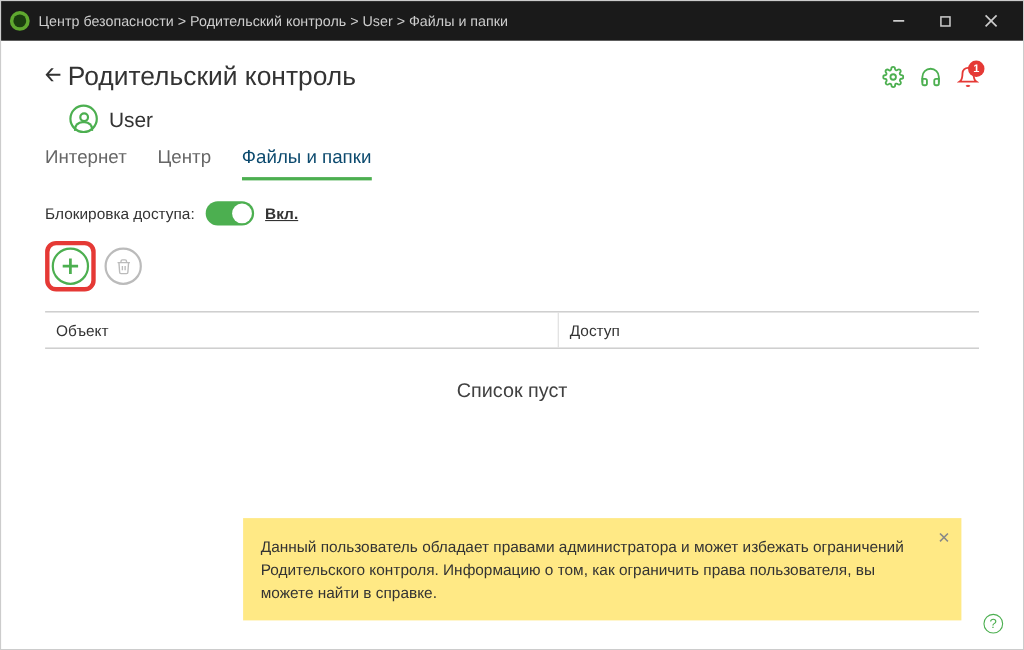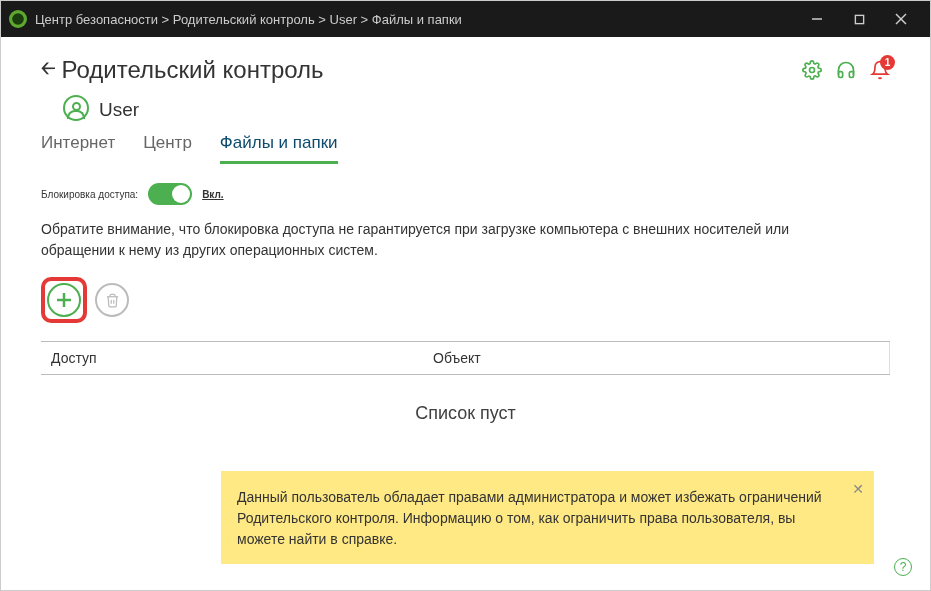--- a/index.html
+++ b/index.html
@@ -20,21 +20,21 @@
 .bell-badge { position: absolute; top: -5px; right: -5px; background: #e53935; color: #fff; border-radius: 50%; width: 15px; height: 15px; font-size: 10px; display: flex; align-items: center; justify-content: center; font-weight: bold; }
 .user-row { display: flex; align-items: flex-end; margin: 10px 0 12px 22px; }
 .user-icon { width: 26px; height: 26px; border: 2px solid #4caf50; border-radius: 50%; margin-right: 10px; display: flex; align-items: center; justify-content: center; }
 .user-icon-inner { width: 9px; height: 9px; border: 2px solid #4caf50; border-radius: 50%; position: relative; top: -2px; }
 .user-icon::after { content: ""; position: absolute; width: 14px; height: 7px; border: 2px solid #4caf50; border-bottom: none; border-radius: 8px 8px 0 0; transform: translateY(6px); }
 .user-icon { position: relative; }
 .user-name { font-size: 19px; color: #333; }
 .tabs { display: flex; gap: 28px; border-bottom: 1px solid transparent; margin-bottom: 18px; }
 .tab { font-size: 17px; color: #666; cursor: pointer; padding-bottom: 8px; border-bottom: 3px solid transparent; }
 .tab.active { color: #0c4a6e; border-bottom-color: #4caf50; font-weight: 500; }
-.block-row { display: flex; align-items: center; gap: 10px; margin-bottom: 14px; font-size: 10px; color: #333; }
+.block-row { display: flex; align-items: center; gap: 10px; margin-bottom: 14px; font-size: 14px; color: #333; }
 .toggle { width: 44px; height: 22px; background: #4caf50; border-radius: 11px; position: relative; cursor: pointer; }
 .toggle-knob { width: 18px; height: 18px; background: #fff; border-radius: 50%; position: absolute; top: 2px; right: 2px; }
 .toggle-label { font-weight: bold; text-decoration: underline; }
 .note { font-size: 14px; color: #333; line-height: 1.5; margin-bottom: 16px; max-width: 780px; }
 .action-row { display: flex; gap: 8px; margin-bottom: 18px; align-items: center; }
 .circle-btn { width: 34px; height: 34px; border-radius: 50%; display: flex; align-items: center; justify-content: center; cursor: pointer; }
 .add-btn-highlight { border: 4px solid #e53935; border-radius: 10px; padding: 2px; }
 .add-btn { border: 2px solid #4caf50; color: #4caf50; font-size: 20px; font-weight: bold; background: #fff; }
 .delete-btn { border: 2px solid #bbb; color: #bbb; }
 .table-header { display: flex; border-top: 1px solid #bbb; border-bottom: 1px solid #bbb; }
@@ -118,21 +118,20 @@
   </div>
 
   <div class="block-row">
     <span>Блокировка доступа:</span>
     <div class="toggle">
         <div class="toggle-knob"></div>
       </div>
     <span class="toggle-label">Вкл.</span>
   </div>
 
-  <div class="note">Обратите внимание, что блокировка доступа не гарантируется при загрузке компьютера с внешних носителей или обращении к нему из других операционных систем.</div>
 
   <div class="action-row">
     <div class="add-btn-highlight">
       <div class="circle-btn add-btn">
         <svg width="16" height="16" viewBox="0 0 16 16">
             <line x1="8" y1="1" x2="8" y2="15" stroke="#4caf50" stroke-width="2.5"></line>
             <line x1="1" y1="8" x2="15" y2="8" stroke="#4caf50" stroke-width="2.5"></line>
           </svg>
       </div>
     </div>
@@ -140,22 +139,22 @@
       <svg width="15" height="15" viewBox="0 0 24 24" fill="none" stroke="#bbb" stroke-width="2">
           <polyline points="3 6 5 6 21 6"></polyline>
           <path d="M19 6l-1 14a2 2 0 0 1-2 2H8a2 2 0 0 1-2-2L5 6"></path>
           <path d="M10 11v6M14 11v6"></path>
           <path d="M8 6V4a2 2 0 0 1 2-2h4a2 2 0 0 1 2 2v2"></path>
         </svg>
     </div>
   </div>
 
   <div class="table-header">
+    <div class="th th-object">Объект</div>
     <div class="th th-access">Доступ</div>
-    <div class="th th-object">Объект</div>
   </div>
   <div class="empty-msg">Список пуст</div>
 
   <div class="warning-box">
     <span>Данный пользователь обладает правами администратора и может избежать ограничений Родительского контроля. Информацию о том, как ограничить права пользователя, вы можете найти в справке.</span>
     <span class="warning-close">✕</span>
   </div>
 
   <div class="help-icon">?</div>
 

